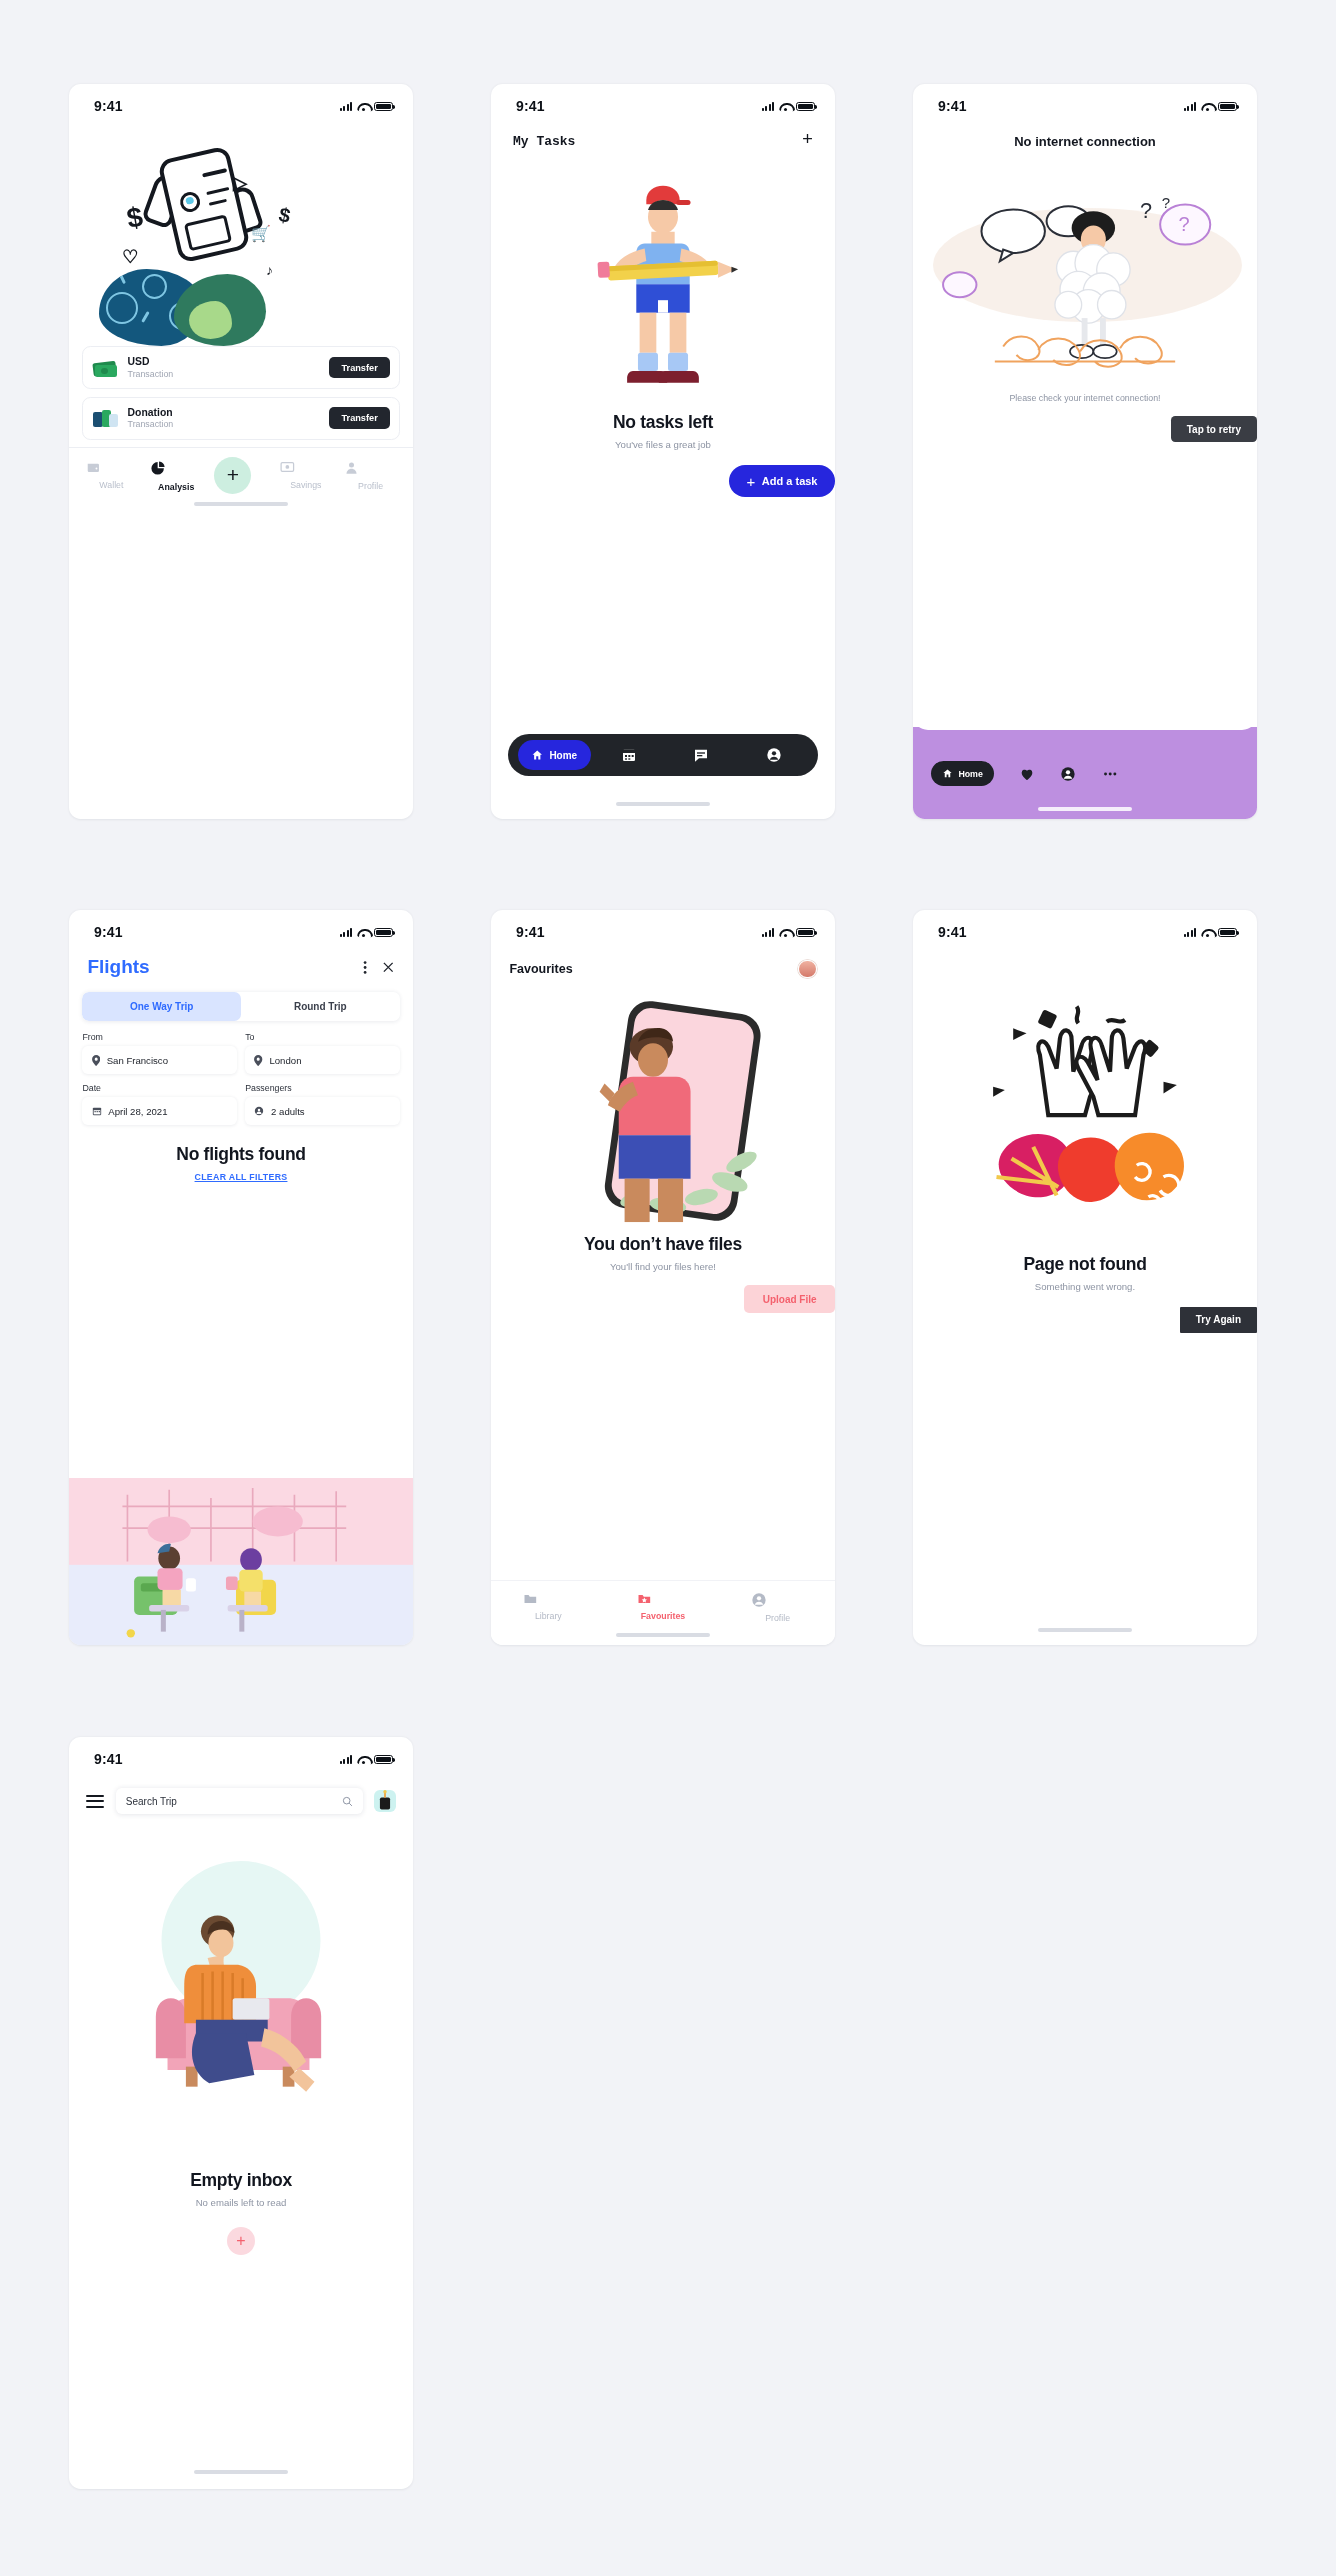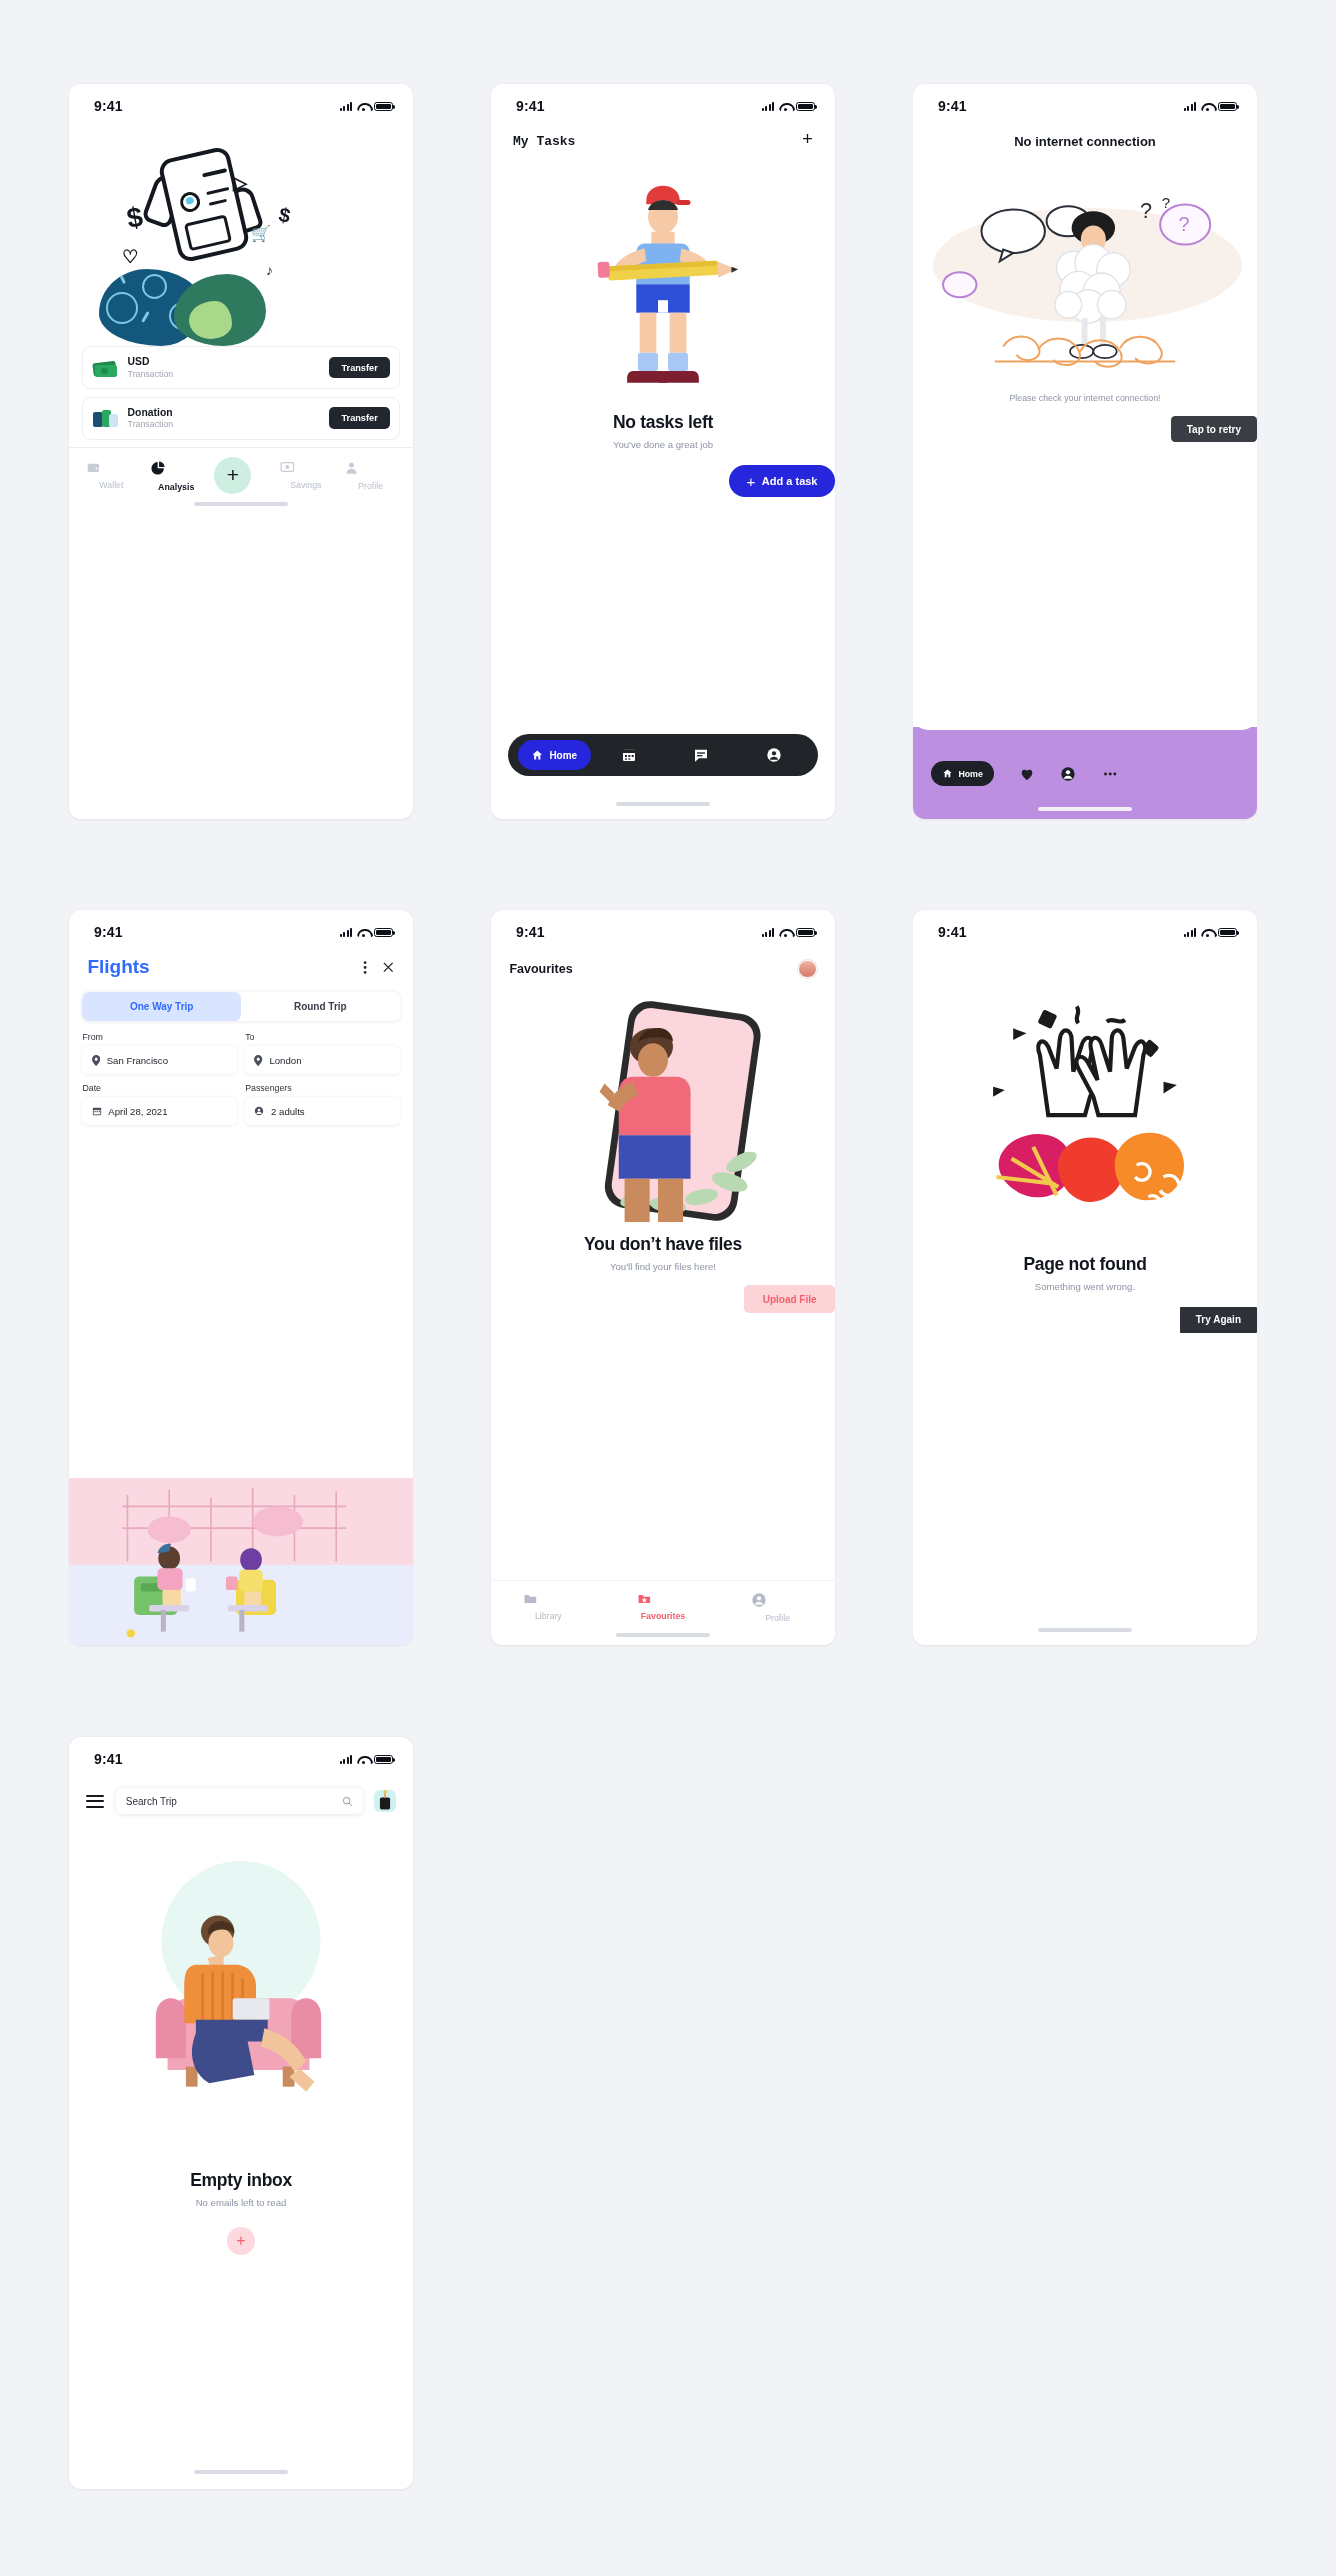--- a/index.html
+++ b/index.html
@@ -388,21 +388,21 @@
         <rect x="214" y="177" width="20" height="48" fill="#f6c9a7"></rect>
         <rect x="176" y="225" width="24" height="22" rx="3" fill="#a7c8f5"></rect>
         <rect x="212" y="225" width="24" height="22" rx="3" fill="#a7c8f5"></rect>
         <path d="M170 247h34c4 0 7 4 7 8v6h-48v-6c0-4 3-8 7-8z" fill="#7d1f2e"></path>
         <path d="M208 247h34c4 0 7 4 7 8v6h-48v-6c0-4 3-8 7-8z" fill="#7d1f2e"></path>
       </svg>
     </div>
 
     <div style="margin-top:5px">
       <div class="title">No tasks left</div>
-      <div class="subtitle">You've done a great job</div>
+      <div class="subtitle">You've files a great job</div>
     </div>
 
     <div class="center" style="margin-top:15px">
       <button class="btn-blue">
         <span style="font-size:15px;font-weight:400">+</span>
         <span>Add a task</span>
       </button>
     </div>
 
     <div class="s2-nav">
@@ -619,20 +619,24 @@
           <svg width="10" height="10" viewBox="0 0 24 24">
               <circle cx="12" cy="12" r="10" fill="#4a4f5b"></circle>
               <circle cx="12" cy="9.5" r="3" fill="#fff"></circle>
               <path fill="#fff" d="M6 19a6 6 0 0112 0z"></path>
             </svg>
           <span>2 adults</span>
         </div>
       </div>
     </div>
 
+    <div class="s4-empty">
+      <div class="title">No flights found</div>
+      <a class="clear-link">CLEAR ALL FILTERS</a>
+    </div>
 
     <div class="s4-art">
       <svg width="344" height="167" viewBox="0 0 412 200">
         <g stroke="#e9a9bd" stroke-width="2" fill="none">
           <path d="M70 20v80M120 14v86M170 24v76M220 12v88M270 20v80M320 16v84"></path>
           <path d="M64 34h268M64 60h268"></path>
         </g>
         <ellipse cx="120" cy="62" rx="26" ry="16" fill="#f6bcd0"></ellipse>
         <ellipse cx="250" cy="52" rx="30" ry="18" fill="#f6bcd0"></ellipse>
         <rect x="0" y="104" width="412" height="96" fill="#e8ecfb"></rect>

